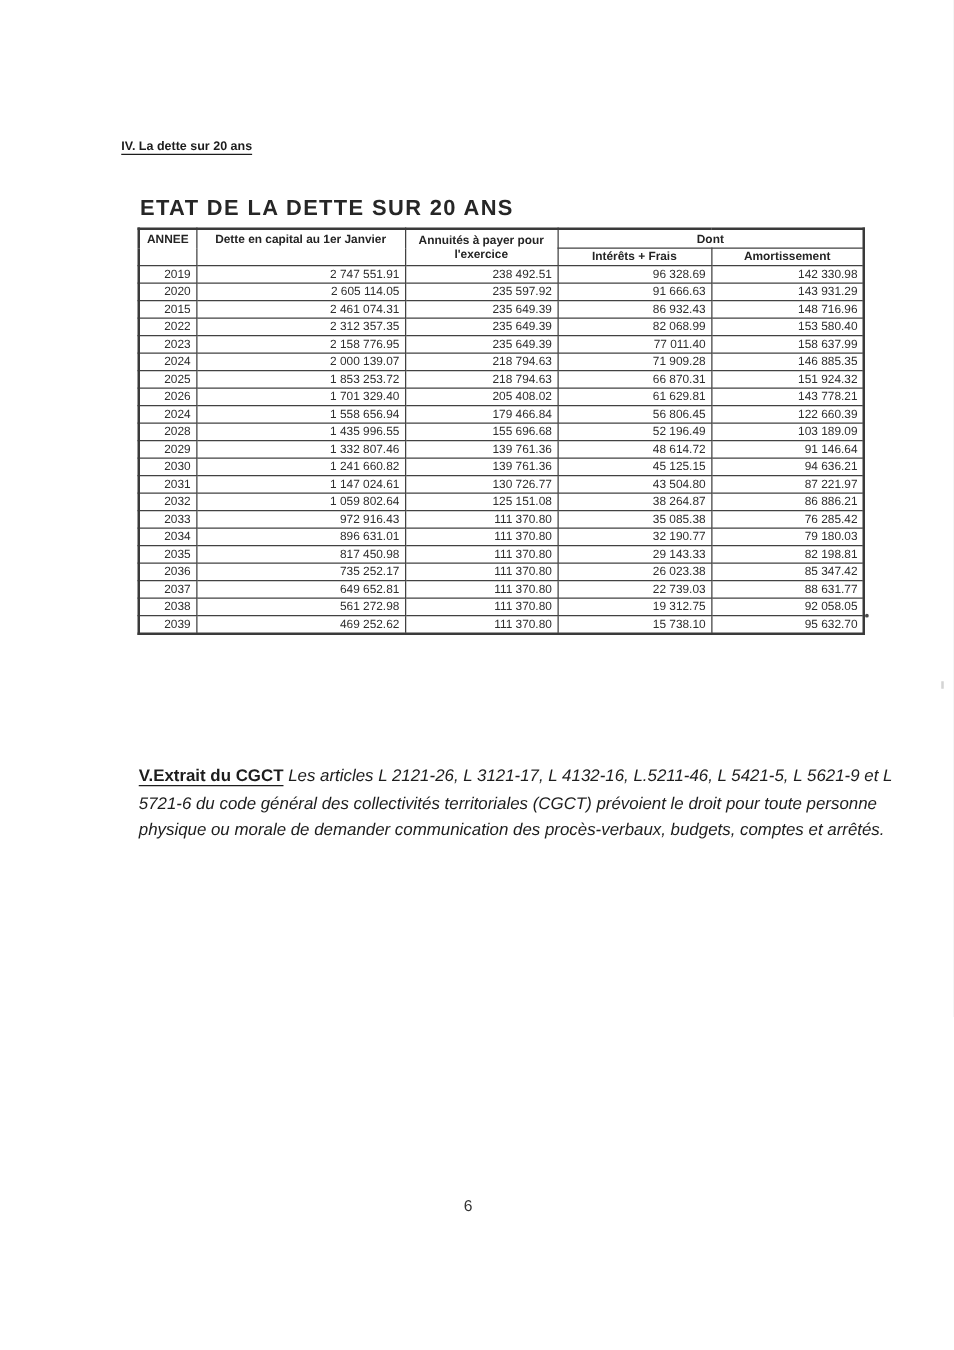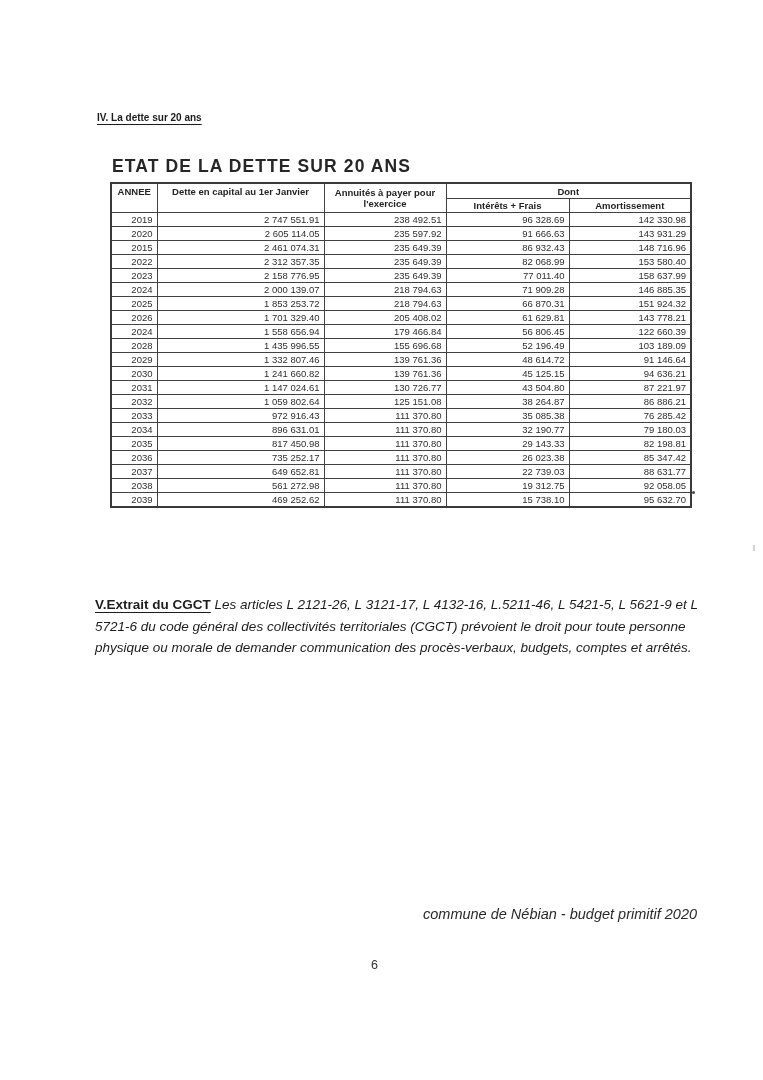--- a/index.html
+++ b/index.html
@@ -40,21 +40,21 @@
   .artifact-dot{
     position:absolute;left:692px;top:491px;width:3px;height:3px;
     background:#4a4a4a;border-radius:50%;
   }
   .artifact-speck{
     position:absolute;left:753px;top:545px;width:2px;height:6px;
     background:#d4d4d4;
   }
   .cgct{
     position:absolute;left:95px;top:594px;width:624px;
-    font-size:13.5px;line-height:21.5px;color:#1d1d1d;margin:0;
+    font-size:13.5px;line-height:21.5px;color:#1d1d1d;margin:16px;
   }
   .cgct-label{font-weight:bold;text-decoration:underline;text-underline-offset:3px;}
   .cgct-text{font-style:italic;}
   .footer-note{
     position:absolute;left:423px;top:906px;
     font-size:14.5px;font-style:italic;color:#2a2a2a;
   }
   .page-number{
     position:absolute;left:371px;top:958px;
     font-size:12.5px;color:#333;
@@ -238,17 +238,16 @@
           <td>95 632.70</td>
         </tr>
       </tbody>
   </table>
 
   <div class="artifact-dot"></div>
   <div class="artifact-speck"></div>
 
   <p class="cgct"><span class="cgct-label">V.Extrait du CGCT</span><span class="cgct-text"> Les articles L 2121-26, L 3121-17, L 4132-16, L.5211-46, L 5421-5, L 5621-9 et L 5721-6 du code général des collectivités territoriales (CGCT) prévoient le droit pour toute personne physique ou morale de demander communication des procès-verbaux, budgets, comptes et arrêtés.</span></p>
 
-  <div class="footer-note">commune de Nébian - budget primitif 2020</div>
 
   <div class="page-number">6</div>
 
 </div>
 
 </body></html>

